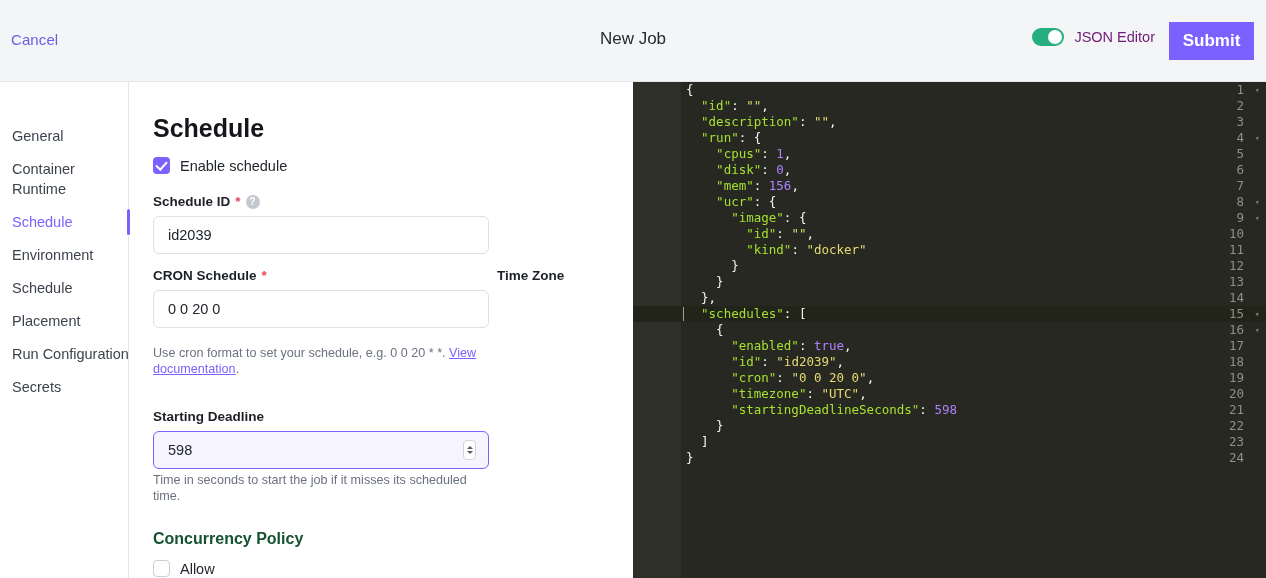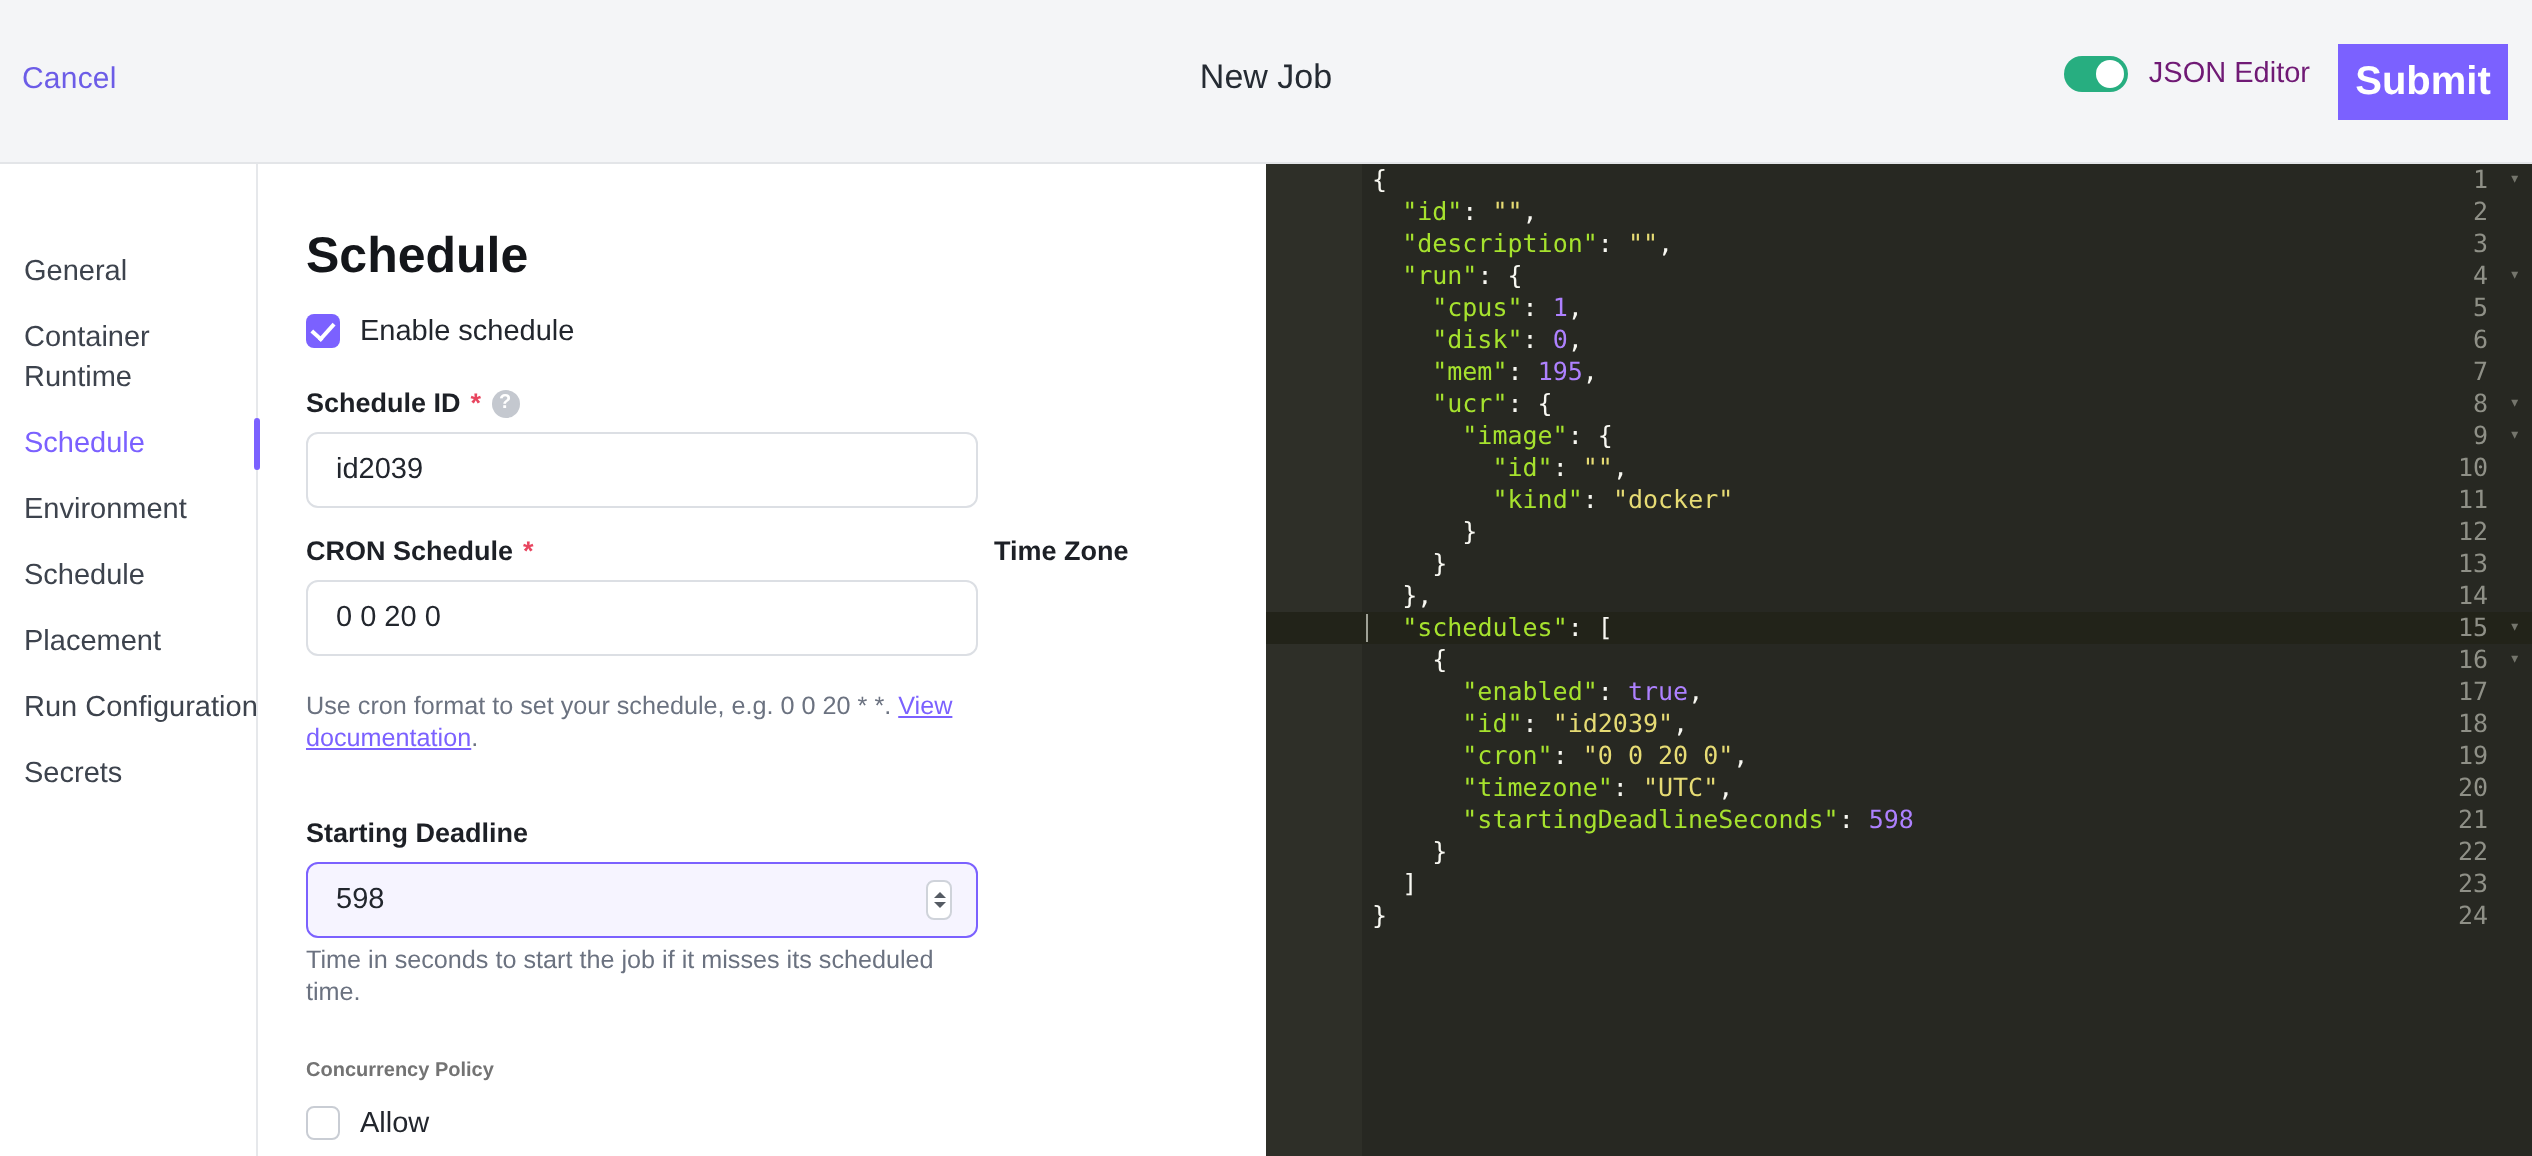--- a/index.html
+++ b/index.html
@@ -39,21 +39,21 @@
   .toggle .knob {
     position: absolute; top: 2px; right: 2px;
     width: 14px; height: 14px; border-radius: 50%;
     background: #ffffff;
   }
   .toggle-label { font-size: 14.5px; color: #701a75; white-space: nowrap; }
   .submit-btn {
     position: absolute; right: 12px; top: 22px;
     width: 85px; height: 38px; border-radius: 0;
     background: #7b61ff; color: #ffffff;
-    border: none; font-size: 20px; font-weight: bold;
+    border: none; font-size: 17px; font-weight: bold;
     font-family: "Liberation Sans", sans-serif;
     cursor: pointer;
   }
 
   
   .sidebar {
     position: absolute; left: 0; top: 82px;
     width: 129px; height: 496px;
     background: #ffffff;
     border-right: 1px solid #e6e8eb;
@@ -139,21 +139,21 @@
     width: 13px; height: 20px; border-radius: 4px;
     border: 1px solid #cfd3da; background: #fff;
     display: flex; flex-direction: column;
     align-items: center; justify-content: center; gap: 2px;
     cursor: pointer;
   }
   .spinner span { display: block; width: 0; height: 0; }
   .spinner .up { border-left: 3px solid transparent; border-right: 3px solid transparent; border-bottom: 3px solid #555b63; }
   .spinner .dn { border-left: 3px solid transparent; border-right: 3px solid transparent; border-top: 3px solid #555b63; }
 
-  .section-title { font-size: 10px; font-weight: bold; color: #737373; margin: 26px 0 12px; }
+  .section-title { font-size: 16px; font-weight: bold; color: #14532d; margin: 26px 0 12px; }
 
   
   .editor {
     position: absolute; left: 633px; top: 82px;
     width: 633px; height: 496px;
     background: #272822;
     font-family: "DejaVu Sans Mono", monospace;
     font-size: 12.5px; line-height: 16px;
     overflow: hidden;
   }
@@ -260,21 +260,21 @@
 
   <div class="editor">
     <div class="gutter-col"></div>
     <div id="ed-lines" style="position: relative;">
         <div class="ed-line" style="top: 0px; position: absolute; left: 0px; width: 633px;"><div class="gnum">1</div><div class="fold">▾</div><div class="code-col"><div class="code-txt"><span class="p">{</span></div></div></div>
         <div class="ed-line" style="top: 16px; position: absolute; left: 0px; width: 633px;"><div class="gnum">2</div><div class="code-col"><div class="code-txt"><span>  </span><span class="k">"id"</span><span class="p">: </span><span class="s">""</span><span class="p">,</span></div></div></div>
         <div class="ed-line" style="top: 32px; position: absolute; left: 0px; width: 633px;"><div class="gnum">3</div><div class="code-col"><div class="code-txt"><span>  </span><span class="k">"description"</span><span class="p">: </span><span class="s">""</span><span class="p">,</span></div></div></div>
         <div class="ed-line" style="top: 48px; position: absolute; left: 0px; width: 633px;"><div class="gnum">4</div><div class="fold">▾</div><div class="code-col"><div class="code-txt"><span>  </span><span class="k">"run"</span><span class="p">: {</span></div></div></div>
         <div class="ed-line" style="top: 64px; position: absolute; left: 0px; width: 633px;"><div class="gnum">5</div><div class="code-col"><div class="code-txt"><span>    </span><span class="k">"cpus"</span><span class="p">: </span><span class="n">1</span><span class="p">,</span></div></div></div>
         <div class="ed-line" style="top: 80px; position: absolute; left: 0px; width: 633px;"><div class="gnum">6</div><div class="code-col"><div class="code-txt"><span>    </span><span class="k">"disk"</span><span class="p">: </span><span class="n">0</span><span class="p">,</span></div></div></div>
-        <div class="ed-line" style="top: 96px; position: absolute; left: 0px; width: 633px;"><div class="gnum">7</div><div class="code-col"><div class="code-txt"><span>    </span><span class="k">"mem"</span><span class="p">: </span><span class="n">195</span><span class="p">,</span></div></div></div>
+        <div class="ed-line" style="top: 96px; position: absolute; left: 0px; width: 633px;"><div class="gnum">7</div><div class="code-col"><div class="code-txt"><span>    </span><span class="k">"mem"</span><span class="p">: </span><span class="n">156</span><span class="p">,</span></div></div></div>
         <div class="ed-line" style="top: 112px; position: absolute; left: 0px; width: 633px;"><div class="gnum">8</div><div class="fold">▾</div><div class="code-col"><div class="code-txt"><span>    </span><span class="k">"ucr"</span><span class="p">: {</span></div></div></div>
         <div class="ed-line" style="top: 128px; position: absolute; left: 0px; width: 633px;"><div class="gnum">9</div><div class="fold">▾</div><div class="code-col"><div class="code-txt"><span>      </span><span class="k">"image"</span><span class="p">: {</span></div></div></div>
         <div class="ed-line" style="top: 144px; position: absolute; left: 0px; width: 633px;"><div class="gnum">10</div><div class="code-col"><div class="code-txt"><span>        </span><span class="k">"id"</span><span class="p">: </span><span class="s">""</span><span class="p">,</span></div></div></div>
         <div class="ed-line" style="top: 160px; position: absolute; left: 0px; width: 633px;"><div class="gnum">11</div><div class="code-col"><div class="code-txt"><span>        </span><span class="k">"kind"</span><span class="p">: </span><span class="s">"docker"</span></div></div></div>
         <div class="ed-line" style="top: 176px; position: absolute; left: 0px; width: 633px;"><div class="gnum">12</div><div class="code-col"><div class="code-txt"><span>      </span><span class="p">}</span></div></div></div>
         <div class="ed-line" style="top: 192px; position: absolute; left: 0px; width: 633px;"><div class="gnum">13</div><div class="code-col"><div class="code-txt"><span>    </span><span class="p">}</span></div></div></div>
         <div class="ed-line" style="top: 208px; position: absolute; left: 0px; width: 633px;"><div class="gnum">14</div><div class="code-col"><div class="code-txt"><span>  </span><span class="p">},</span></div></div></div>
         <div class="ed-line active" style="top: 224px; position: absolute; left: 0px; width: 633px;"><div class="gnum">15</div><div class="fold">▾</div><div class="code-col"><div class="code-txt"><span>  </span><span class="k">"schedules"</span><span class="p">: [</span></div><div class="caret-bar"></div></div></div>
         <div class="ed-line" style="top: 240px; position: absolute; left: 0px; width: 633px;"><div class="gnum">16</div><div class="fold">▾</div><div class="code-col"><div class="code-txt"><span>    </span><span class="p">{</span></div></div></div>
         <div class="ed-line" style="top: 256px; position: absolute; left: 0px; width: 633px;"><div class="gnum">17</div><div class="code-col"><div class="code-txt"><span>      </span><span class="k">"enabled"</span><span class="p">: </span><span class="n">true</span><span class="p">,</span></div></div></div>

